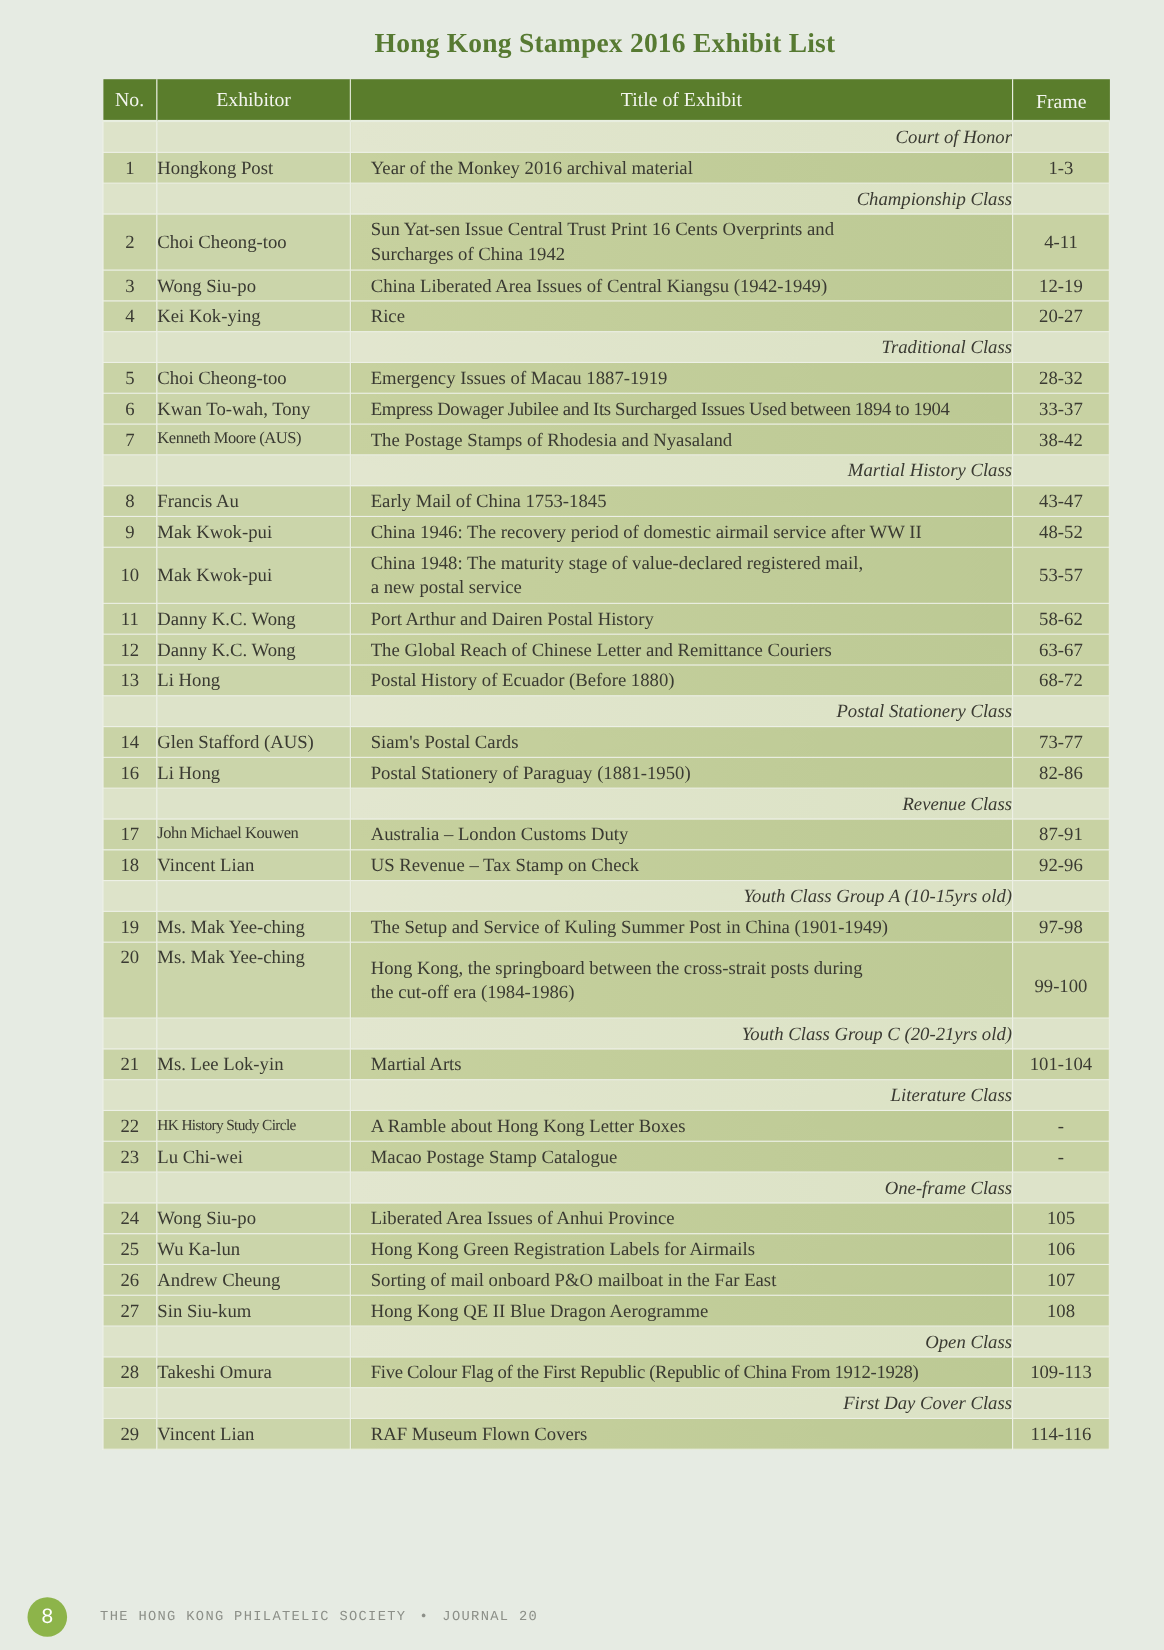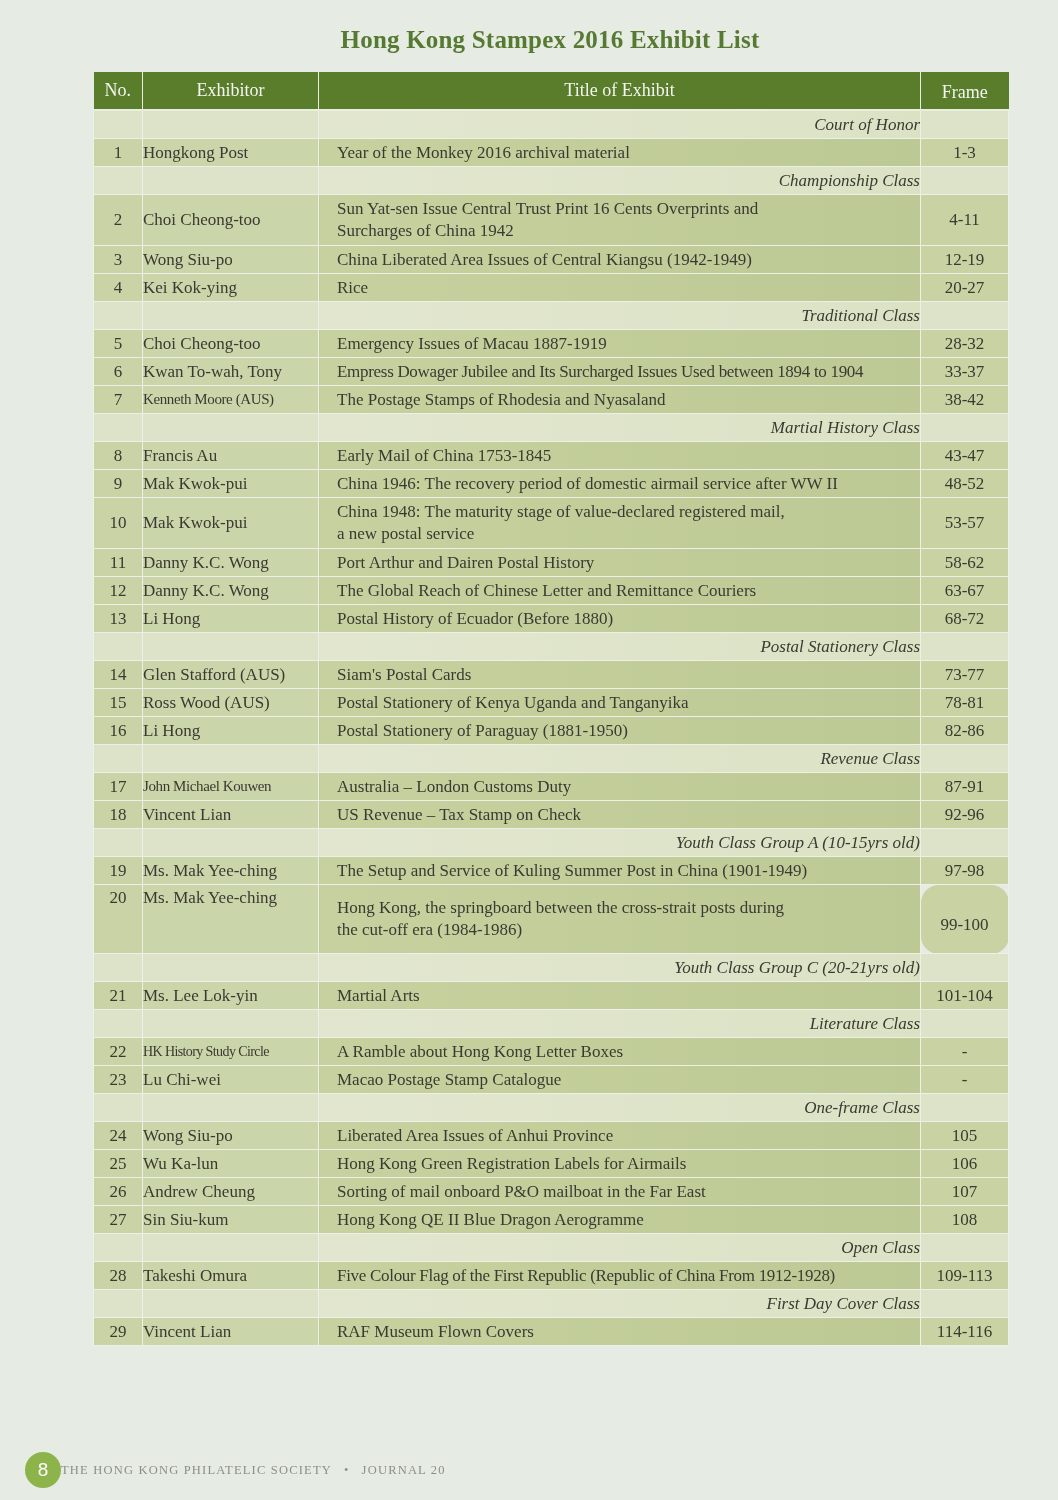--- a/index.html
+++ b/index.html
@@ -54,36 +54,37 @@
     font-size: 17px;
     color: #3a3a32;
   }
   tr.class-row td.c-title-cell { background: linear-gradient(to right, #e2e6cf, #dbe2c4); text-align: right; }
   tr.data-row td { background: #c5d09f; }
   tr.data-row td.no { background: #c9d3a6; text-align: center; }
   tr.data-row td.ex { background: #cbd5aa; padding-left: 0; white-space: nowrap; overflow: visible; }
   tr.data-row td.ti { background: linear-gradient(to right, #c7d19f, #bcc994); padding-left: 18px; line-height: 22px; }
   tr.data-row td.fr { background: #c8d2a3; text-align: center; }
   tr.data-row.tall td { height: 50px; }
-  tr.data-row.tall.bottom-frame td.fr { vertical-align: bottom; padding-bottom: 18px; border-radius: 18px; }
+  tr.data-row.tall.bottom-frame td.fr { vertical-align: bottom; padding-bottom: 18px; }
   tr.data-row.tall.top-align td.no, tr.data-row.tall.top-align td.ex { vertical-align: top; padding-top: 3px; }
   .ex-small { font-size: 15px; letter-spacing: -0.4px; }
   .footer {
     position: absolute; left: 25px; top: 1452px;
     display: flex; align-items: center;
   }
   .page-badge {
     width: 36px; height: 36px; border-radius: 50%;
     background: #8db44a; color: #ffffff;
     font-family: "Liberation Sans", sans-serif;
     font-size: 19px;
     display: flex; align-items: center; justify-content: center;
   }
   .footer-text {
-    font-family: Liberation Serif, serif;
+    margin-left: 30px;
+    font-family: Liberation Mono, monospace;
     font-size: 12.5px; letter-spacing: 1.2px;
     color: #8c8f88;
   }
   .footer-sep { margin: 0 12px; }
 </style>
 </head>
 <body>
 
 <div class="title">Hong Kong Stampex 2016 Exhibit List</div>
 
@@ -221,26 +222,20 @@
         <td class="c-title-cell">Postal Stationery Class</td>
         <td></td>
       </tr>
     <tr class="data-row">
         <td class="no">14</td>
         <td class="ex">Glen Stafford (AUS)</td>
         <td class="ti">Siam's Postal Cards</td>
         <td class="fr">73-77</td>
       </tr>
     <tr class="data-row">
-        <td class="no">15</td>
-        <td class="ex">Ross Wood (AUS)</td>
-        <td class="ti">Postal Stationery of Kenya Uganda and Tanganyika</td>
-        <td class="fr">78-81</td>
-      </tr>
-    <tr class="data-row">
         <td class="no">16</td>
         <td class="ex">Li Hong</td>
         <td class="ti">Postal Stationery of Paraguay (1881-1950)</td>
         <td class="fr">82-86</td>
       </tr>
 
     <tr class="class-row">
         <td></td>
         <td></td>
         <td class="c-title-cell">Revenue Class</td>

